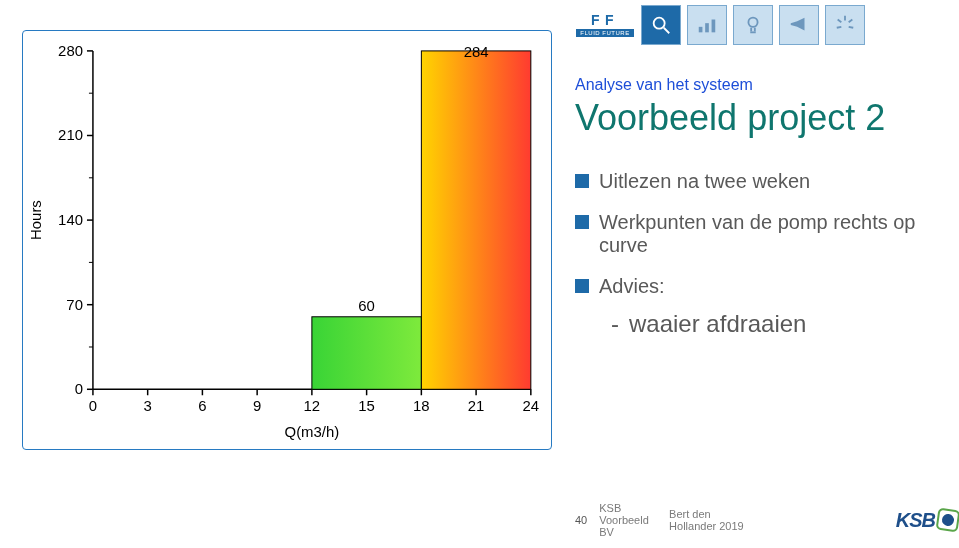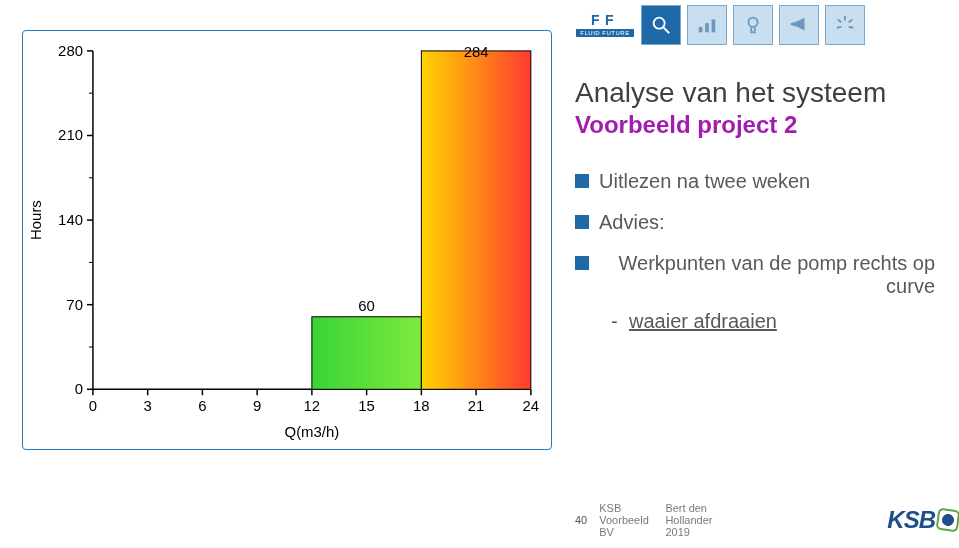--- a/index.html
+++ b/index.html
@@ -61,56 +61,54 @@
   .tile.light { background: #c9dff0; color: #6d97bd;}
   .tile svg { width: 22px; height: 22px; }
 
   .text-col {
     position: absolute;
     top: 75px;
     left: 575px;
     width: 360px;
   }
   .title-line {
-    font-size: 28px;
-    color: #404040;
+    font-size: 16px;
+    color: #1d4ed8;
     line-height: 1.25;
   }
   .title-line.bold {
-    font-size: 24px;
-    font-weight: 700;
-    color: #a21caf;
+    font-size: 36px;
+    font-weight: 400;
+    color: #0f766e;
   }
   .bullets {
     margin-top: 30px;
     font-size: 20px;
     color: #595959;
   }
   .bullet {
     display: flex;
     align-items: baseline;
     margin-bottom: 18px;
-    text-align: right;
   }
   .bullet .sq {
     width: 14px; height: 14px;
     background: #1e6aa8;
     margin-right: 10px;
     margin-top: 4px;
     flex-shrink: 0;
   }
   .sub-list {
     margin-left: 36px;
     margin-top: -6px;
   }
   .sub {
-    font-size: 20px;
+    font-size: 24px;
     color: #595959;
     margin-bottom: 6px;
-    text-decoration: underline;
   }
   .sub .dash {
     display: inline-block;
     width: 18px;
     color: #595959;
   }
 
   .chart-frame {
     position: absolute;
     top: 30px;
@@ -131,21 +129,21 @@
     color: #7a7a7a;
     display: flex;
     align-items: center;
     gap: 12px;
   }
   .page-num { font-weight: normal; color: #555; }
   .ksb-logo { margin-left: 140px; display:flex; align-items:center; gap:2px;}
   .ksb-text {
     font-weight: 900;
     font-style: italic;
-    font-size: 24px;
+    font-size: 20px;
     color: #1e4f8a;
     letter-spacing: -1px;
   }
   .ksb-badge {
     width: 22px; height: 22px;
     border: 2px solid #5aa54a;
     border-radius: 5px;
     display: inline-flex;
     align-items: center; justify-content: center;
     transform: rotate(8deg);
@@ -208,25 +206,25 @@
   <div class="title-line">Analyse van het systeem</div>
   <div class="title-line bold">Voorbeeld project 2</div>
 
   <div class="bullets">
     <div class="bullet">
       <span class="sq"></span>
       <span>Uitlezen na twee weken</span>
     </div>
     <div class="bullet">
       <span class="sq"></span>
-      <span>Advies:</span>
+      <span>Werkpunten van de pomp rechts op curve</span>
     </div>
     <div class="bullet">
       <span class="sq"></span>
-      <span>Werkpunten van de pomp rechts op curve</span>
+      <span>Advies:</span>
     </div>
     <div class="sub-list">
       <div class="sub"><span class="dash">-</span><span>waaier afdraaien</span></div>
     </div>
   </div>
 </div>
 
 <div class="chart-frame">
   <svg id="chart-svg" viewBox="0 0 530 420">
       <defs>

